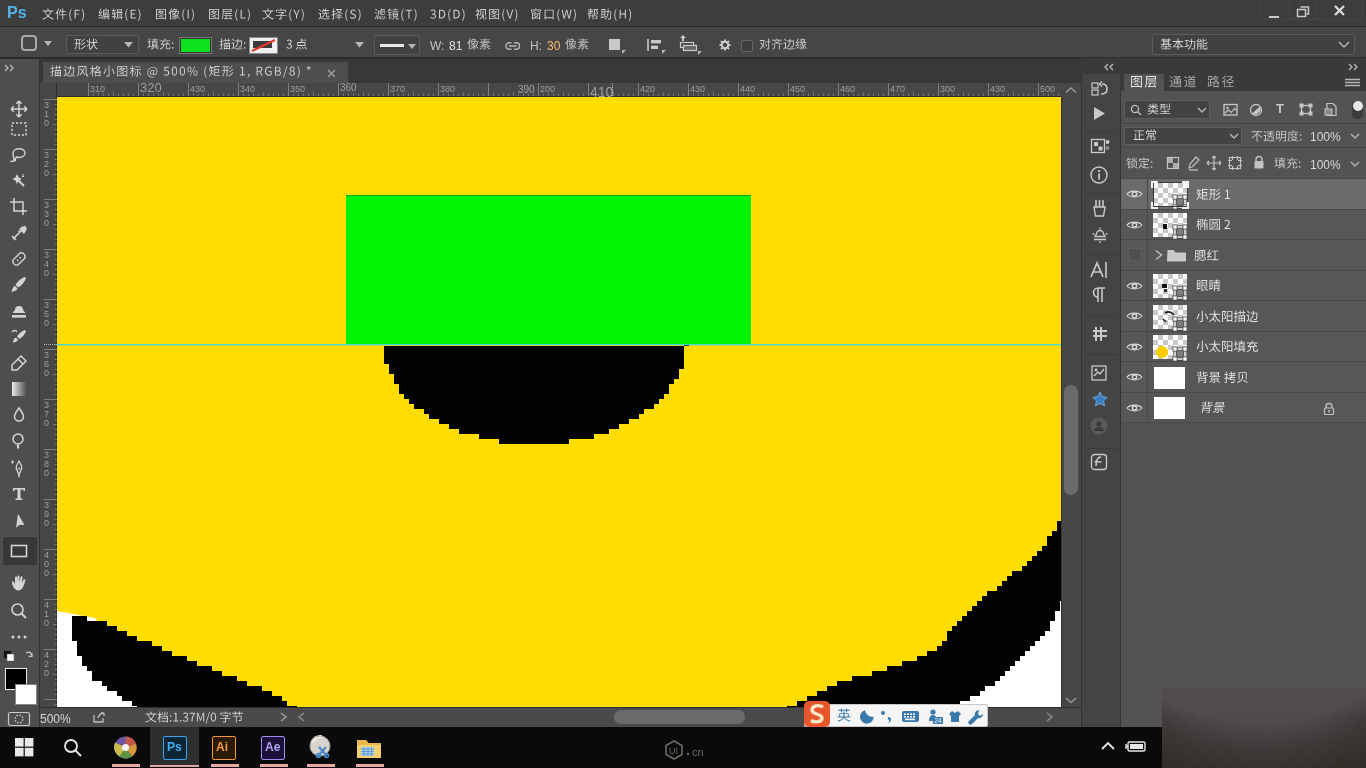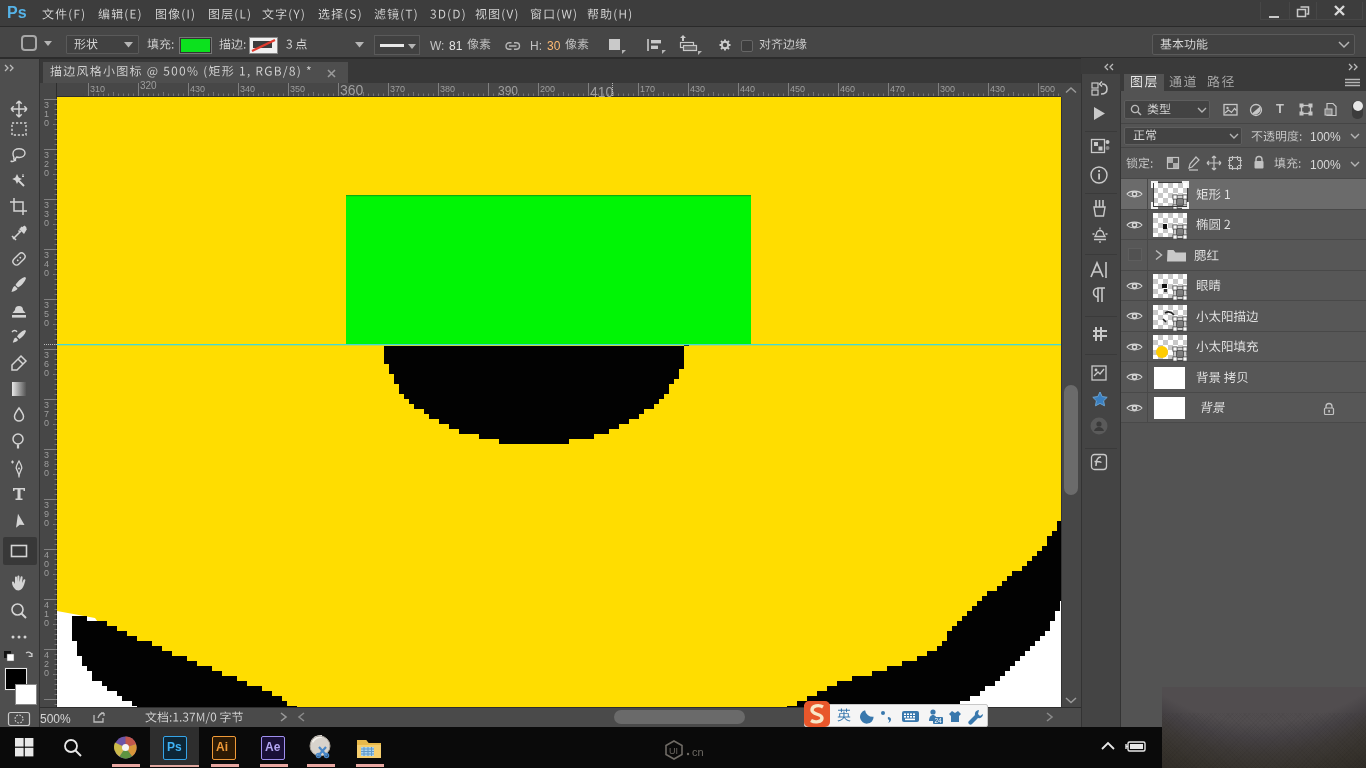--- a/index.html
+++ b/index.html
@@ -448,31 +448,31 @@
       <rect x="1008" y="10.5" width="1" height="2.5" fill="#747474"></rect>
       <rect x="1013" y="10.5" width="1" height="2.5" fill="#747474"></rect>
       <rect x="1018" y="10.5" width="1" height="2.5" fill="#747474"></rect>
       <rect x="1023" y="9" width="1" height="4" fill="#747474"></rect>
       <rect x="1028" y="10.5" width="1" height="2.5" fill="#747474"></rect>
       <rect x="1033" y="10.5" width="1" height="2.5" fill="#747474"></rect>
       <rect x="1038" y="10.5" width="1" height="2.5" fill="#747474"></rect>
       <rect x="1043" y="10.5" width="1" height="2.5" fill="#747474"></rect>
     </svg>
 <div style="position:absolute;left:90px;top:84px;font-size:9px;color:#9e9e9e">310</div>
-<div style="position:absolute;left:140px;top:80px;font-size:10px;color:#9e9e9e">320</div>
+<div style="position:absolute;left:140px;top:80px;font-size:13px;color:#9e9e9e">320</div>
 <div style="position:absolute;left:190px;top:84px;font-size:9px;color:#9e9e9e">430</div>
 <div style="position:absolute;left:240px;top:84px;font-size:9px;color:#9e9e9e">340</div>
 <div style="position:absolute;left:290px;top:84px;font-size:9px;color:#9e9e9e">350</div>
-<div style="position:absolute;left:340px;top:82px;font-size:14px;color:#9e9e9e">360</div>
+<div style="position:absolute;left:340px;top:82px;font-size:10px;color:#9e9e9e">360</div>
 <div style="position:absolute;left:390px;top:84px;font-size:9px;color:#9e9e9e">370</div>
 <div style="position:absolute;left:440px;top:84px;font-size:9px;color:#9e9e9e">380</div>
-<div style="position:absolute;left:498px;top:84px;font-size:12px;color:#9e9e9e">390</div>
+<div style="position:absolute;left:518px;top:84px;font-size:10px;color:#9e9e9e">390</div>
 <div style="position:absolute;left:540px;top:84px;font-size:9px;color:#9e9e9e">200</div>
 <div style="position:absolute;left:590px;top:84px;font-size:14px;color:#9e9e9e">410</div>
-<div style="position:absolute;left:640px;top:84px;font-size:9px;color:#9e9e9e">170</div>
+<div style="position:absolute;left:640px;top:84px;font-size:9px;color:#9e9e9e">420</div>
 <div style="position:absolute;left:690px;top:84px;font-size:9px;color:#9e9e9e">430</div>
 <div style="position:absolute;left:740px;top:84px;font-size:9px;color:#9e9e9e">440</div>
 <div style="position:absolute;left:790px;top:84px;font-size:9px;color:#9e9e9e">450</div>
 <div style="position:absolute;left:840px;top:84px;font-size:9px;color:#9e9e9e">460</div>
 <div style="position:absolute;left:890px;top:84px;font-size:9px;color:#9e9e9e">470</div>
 <div style="position:absolute;left:940px;top:84px;font-size:9px;color:#9e9e9e">300</div>
 <div style="position:absolute;left:990px;top:84px;font-size:9px;color:#9e9e9e">430</div>
 <div style="position:absolute;left:1040px;top:84px;font-size:9px;color:#9e9e9e">500</div>
 <svg style="position:absolute;left:40px;top:83px" width="17" height="624">
       <rect x="4" y="16" width="13" height="1" fill="#808080"></rect>

